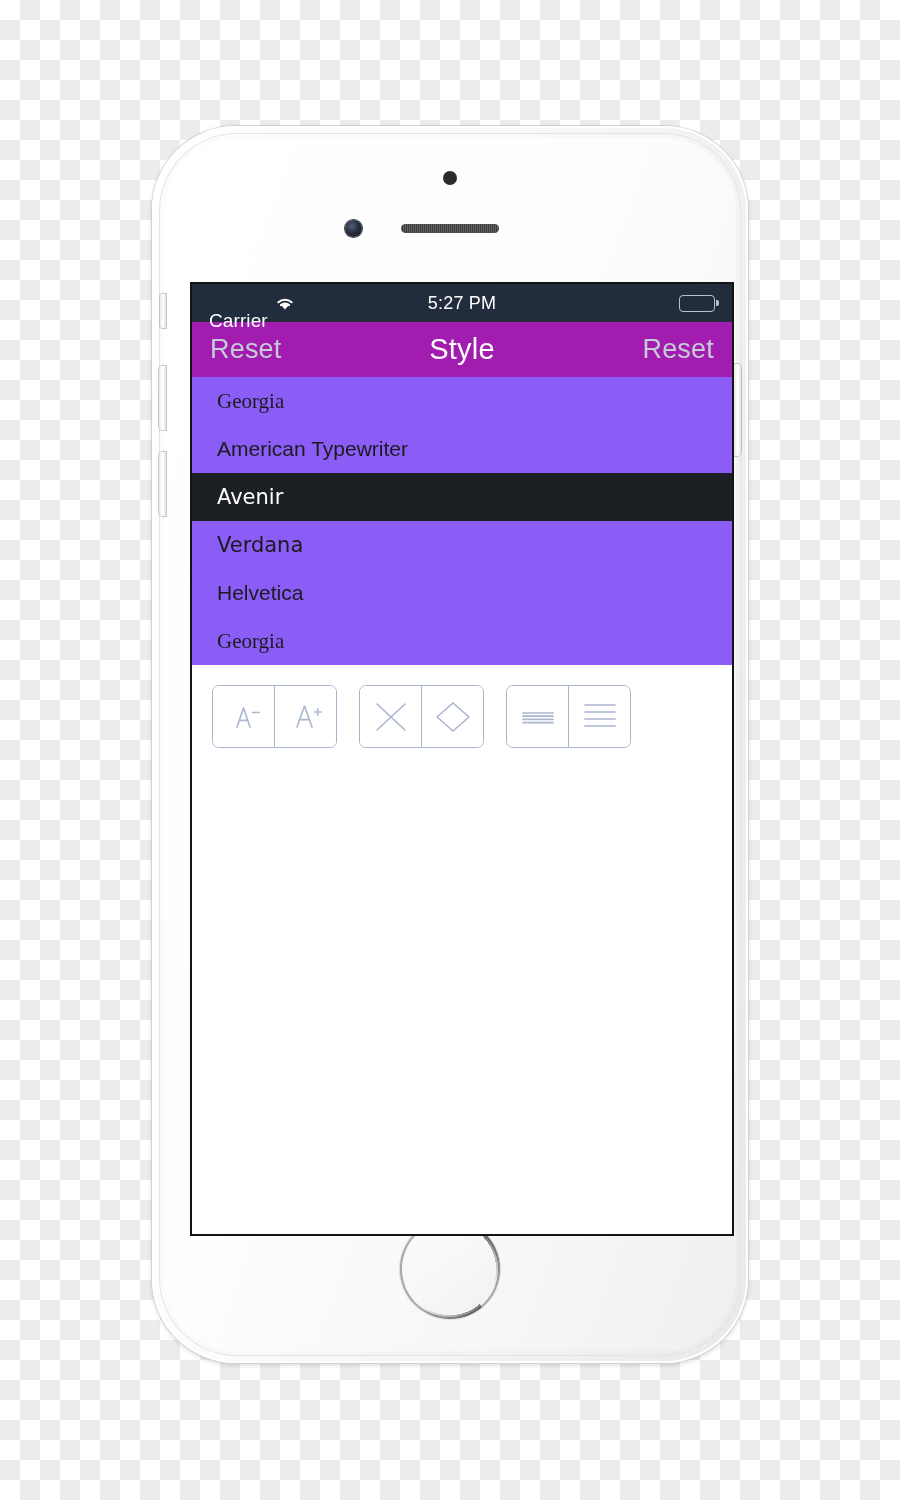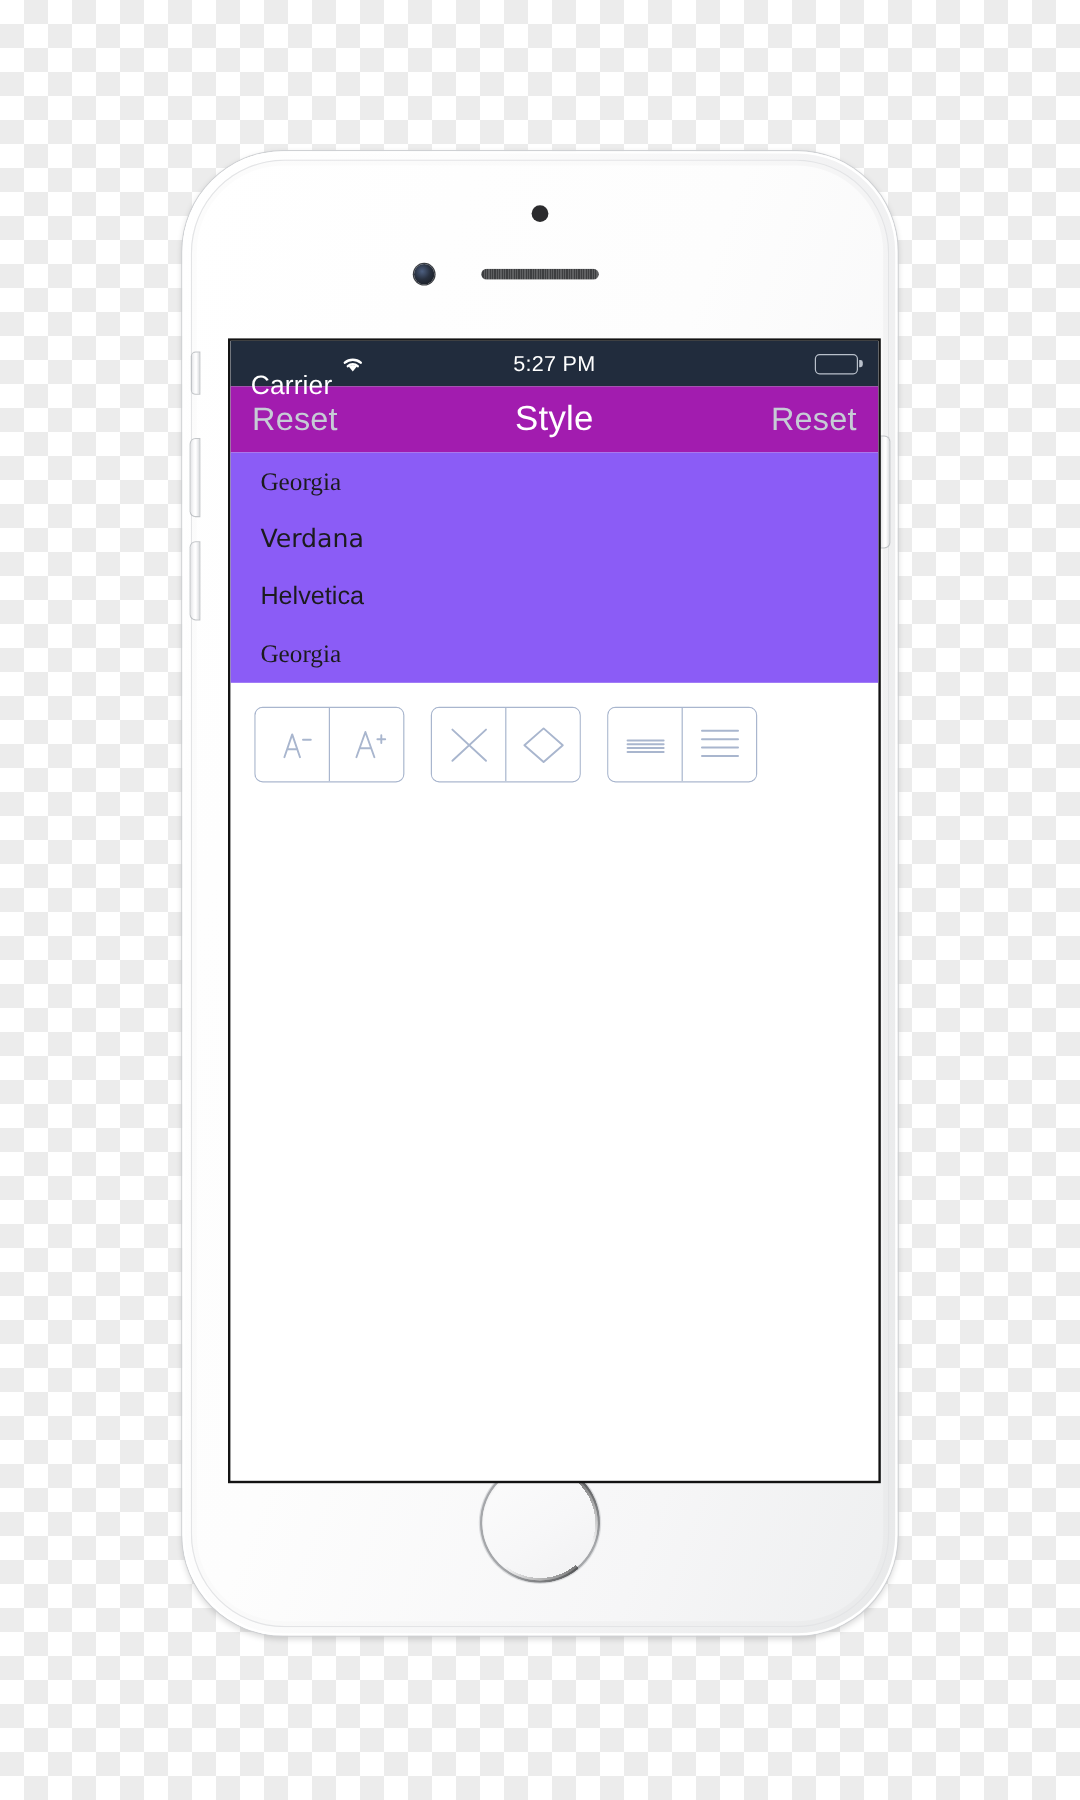--- a/index.html
+++ b/index.html
@@ -143,21 +143,21 @@
     display: flex;
     align-items: center;
     padding: 0 17px;
     box-sizing: border-box;
     color: #ffffff;
     font-size: 19px;
   }
   .status-left { display: flex; align-items: center; gap: 7px; flex: 1; }
   .status-center { flex: 0 0 auto; font-size: 18px; font-weight: 400; letter-spacing: 0.2px; }
   .status-right { flex: 1; display: flex; justify-content: flex-end; align-items: center; }
-  .carrier-text { font-size: 22px; letter-spacing: 0.1px; margin-top: 36px; }
+  .carrier-text { font-size: 19px; letter-spacing: 0.1px; margin-top: 36px; }
   .wifi-icon svg { display: block; }
   .battery {
     width: 36px;
     height: 17px;
     border: 1.6px solid #b9c0cb;
     border-radius: 4px;
     position: relative;
     box-sizing: border-box;
     padding: 1.5px;
   }
@@ -302,20 +302,22 @@
       </div>
 
       <div class="nav-bar">
         <span class="nav-btn">Reset</span>
         <span class="nav-title">Style</span>
         <span class="nav-btn">Reset</span>
       </div>
 
       <div class="font-list">
         <div class="font-row r-georgia">Georgia</div>
+        <div class="font-row r-typewriter">American Typewriter</div>
+        <div class="font-row r-avenir selected">Avenir</div>
         <div class="font-row r-verdana">Verdana</div>
         <div class="font-row r-helvetica">Helvetica</div>
         <div class="font-row r-palatino">Georgia</div>
       </div>
 
       <div class="toolbar">
 
         <div class="seg-group">
           <div class="seg-btn">
             <span>

